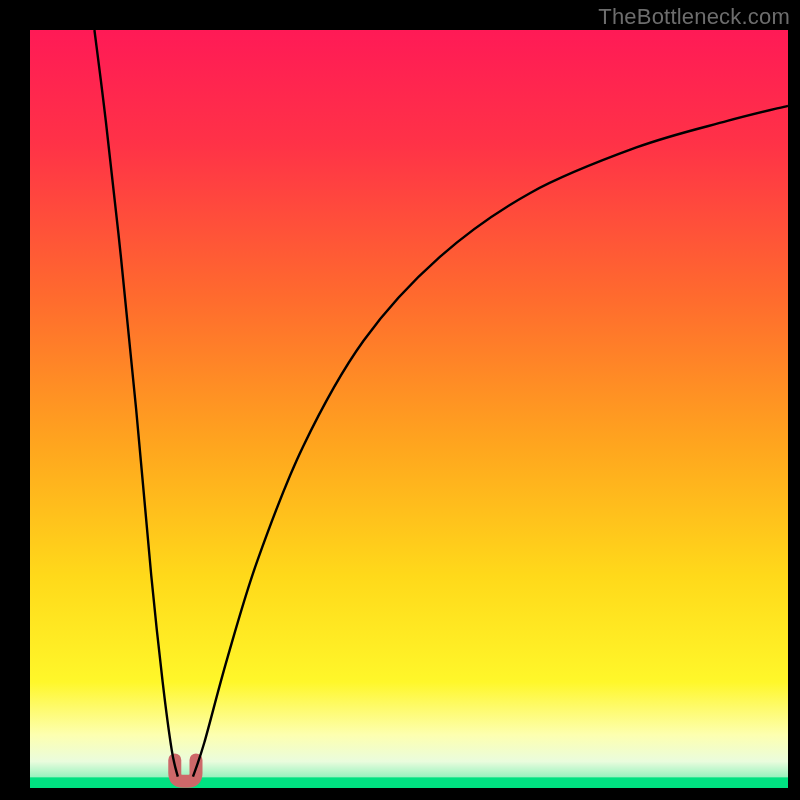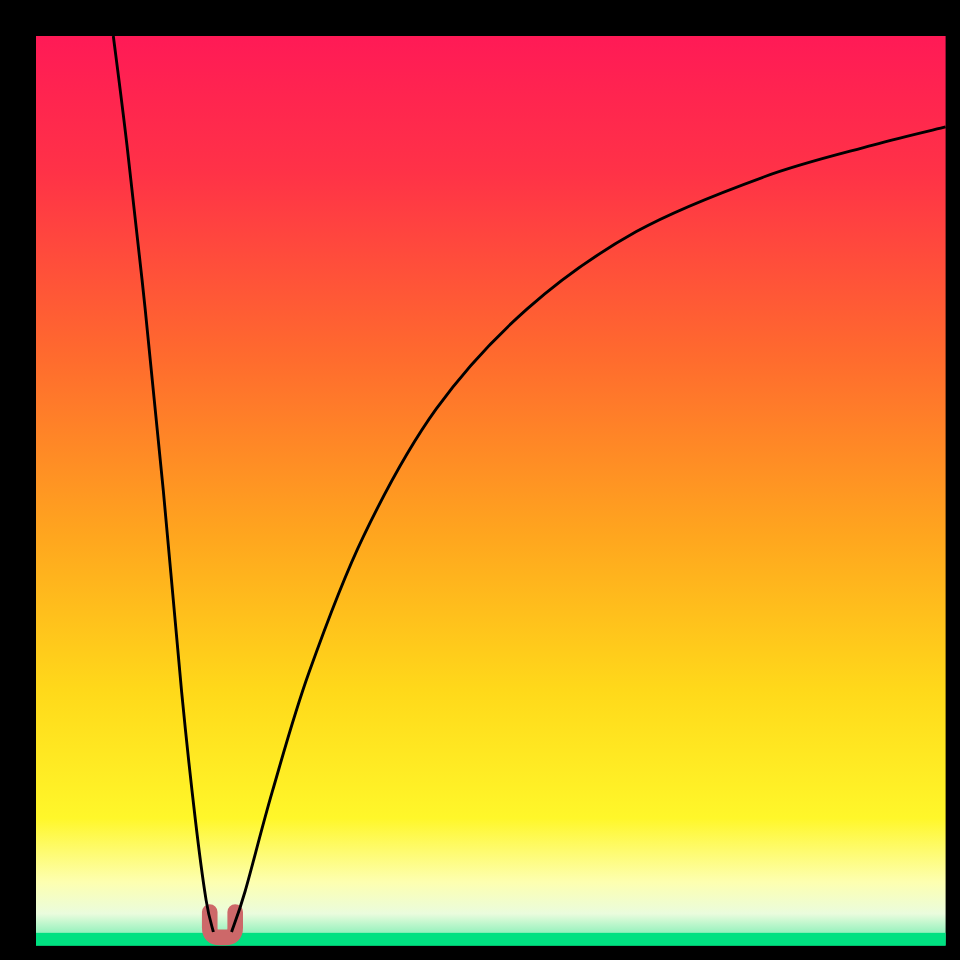--- a/index.html
+++ b/index.html
@@ -54,13 +54,14 @@
     <rect id="plot-rect" x="30" y="30" width="758" height="758" fill="url(#bg-grad)"></rect>
 
     <rect id="bottom-stripe" x="30" y="777.388" width="758" height="10.612" fill="#00e181"></rect>
 
     <path id="brace" fill="none" stroke-linecap="round" d="M 174.778 759.954 L 174.778 773.178 Q 174.778 781.178, 182.778 781.178 L 188.00199999999998 781.178 Q 196.00199999999998 781.178, 196.00199999999998 773.178 L 196.00199999999998 759.954" stroke="#cd6869" stroke-width="13"></path>
 
     <path id="left-arm" fill="none" d="M 94.43 30 C 96.325 45.16, 101.37833333333333 83.05999999999999, 105.8 120.96 C 110.22166666666666 158.86, 115.90666666666667 209.39333333333337, 120.96 257.40000000000003 C 126.01333333333332 305.4066666666667, 131.06666666666666 355.94, 136.12 409 C 141.17333333333335 462.06, 146.85833333333335 530.28, 151.28 575.76 C 155.70166666666665 621.24, 159.239 652.8233333333333, 162.65 681.88 C 166.061 710.9366666666667, 169.21933333333334 734.3083333333334, 171.746 750.1 C 174.27266666666668 765.8916666666667, 176.79933333333332 772.2083333333334, 177.81 776.63" stroke="#000000" stroke-width="2.4"></path>
     <path id="right-arm" fill="none" d="M 192.97 776.63 C 194.865 770.9449999999999, 198.655 762.1016666666667, 204.34 742.52 C 210.025 722.9383333333333, 218.23666666666668 689.46, 227.08 659.14 C 235.92333333333335 628.8199999999999, 244.76666666666665 595.9733333333334, 257.4 560.6 C 270.0333333333333 525.2266666666667, 285.1933333333333 483.5366666666667, 302.88 446.90000000000003 C 320.56666666666666 410.2633333333334, 340.78 372.36333333333334, 363.52 340.78000000000003 C 386.26 309.1966666666667, 411.5266666666667 282.035, 439.32000000000005 257.40000000000003 C 467.1133333333334 232.76500000000001, 497.43333333333334 211.2883333333333, 530.28 192.96999999999997 C 563.1266666666667 174.65166666666664, 603.5533333333333 159.49166666666667, 636.4 147.49 C 669.2466666666667 135.48833333333334, 702.0933333333334 127.90833333333333, 727.36 120.96 C 752.6266666666667 114.01166666666666, 777.8933333333333 108.32666666666665, 788 105.79999999999998" stroke="#000000" stroke-width="2.4"></path>
   </svg>
 
+  <div class="watermark">TheBottleneck.com</div>
 </div>
 
 </body></html>

